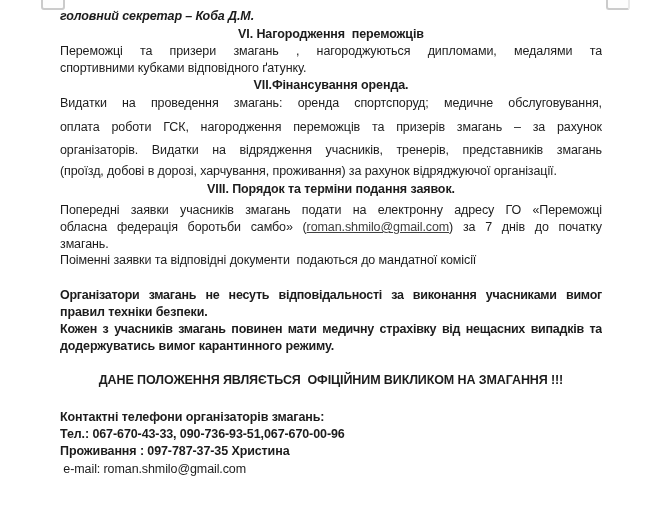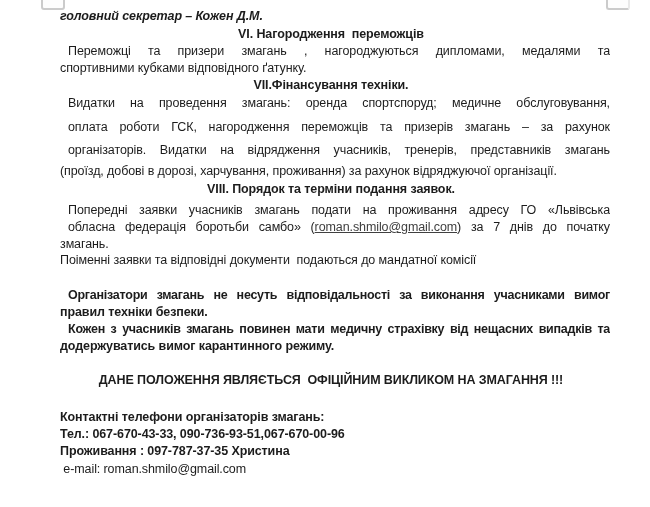--- a/index.html
+++ b/index.html
@@ -35,21 +35,20 @@
     letter-spacing: -0.1px;
     color: #1c1c1c;
     white-space: pre;            
     overflow: visible;
   }
   .j {                            
     white-space: normal;
     text-align: justify;
     text-align-last: justify;
     overflow: hidden;
-    margin-left: 8px;
   }
   .c {                            
     text-align: center;
     font-weight: bold;
   }
   .b { font-weight: bold; }
   .i { font-style: italic; }
   .u { text-underline-offset: 2px; }
   .bj { font-weight: bold; letter-spacing: -0.25px; word-spacing: -0.5px; }
   a.email-link {
@@ -59,37 +58,37 @@
   }
 </style>
 </head>
 <body>
 
 <div class="page">
 
   <div class="corner-fragment corner-left"></div>
   <div class="corner-fragment corner-right"></div>
 
-  <div class="line b i" style="top:8px">головний секретар – Кожен Д.М.</div>
+  <div class="line b i" style="top:8px">головний секретар – Коба Д.М.</div>
 
   <div class="line c" style="top:26px">VI. Нагородження  переможців</div>
 
   <div class="line j" style="top:43px">Переможці  та призери змагань , нагороджуються  дипломами, медалями та</div>
   <div class="line" style="top:60px">спортивними кубками відповідного ґатунку.</div>
 
-  <div class="line c" style="top:77px">VII.Фінансування техніки.</div>
+  <div class="line c" style="top:77px">VII.Фінансування оренда.</div>
 
   <div class="line j" style="top:94px;line-height:18px">Видатки на проведення змагань: оренда спортспоруд; медичне обслуговування,</div>
   <div class="line j" style="top:141px;line-height:18px">організаторів. Видатки на відрядження учасників, тренерів, представників  змагань</div>
   <div class="line j" style="top:118px;line-height:18px">оплата роботи ГСК, нагородження переможців та призерів змагань – за рахунок</div>
   <div class="line" style="top:163px">(проїзд, добові в дорозі, харчування, проживання) за рахунок відряджуючої організації.</div>
 
   <div class="line c" style="top:181px">VIII. Порядок та терміни подання заявок.</div>
 
-  <div class="line j" style="top:202px">Попередні заявки учасників змагань подати на проживання адресу ГО «Львівська</div>
+  <div class="line j" style="top:202px">Попередні заявки учасників змагань подати на електронну адресу ГО «Переможці</div>
 
   <div class="line j" style="top:219px">
     <span>обласна федерація боротьби самбо» (</span><a class="email-link">roman.shmilo@gmail.com</a><span>) за 7 днів до початку</span>
   </div>
 
   <div class="line" style="top:236px">змагань.</div>
   <div class="line" style="top:252px">Поіменні заявки та відповідні документи  подаються до мандатної комісії</div>
 
 
   <div class="line j bj" style="top:287px">Організатори змагань не несуть відповідальності за виконання учасниками вимог</div>

